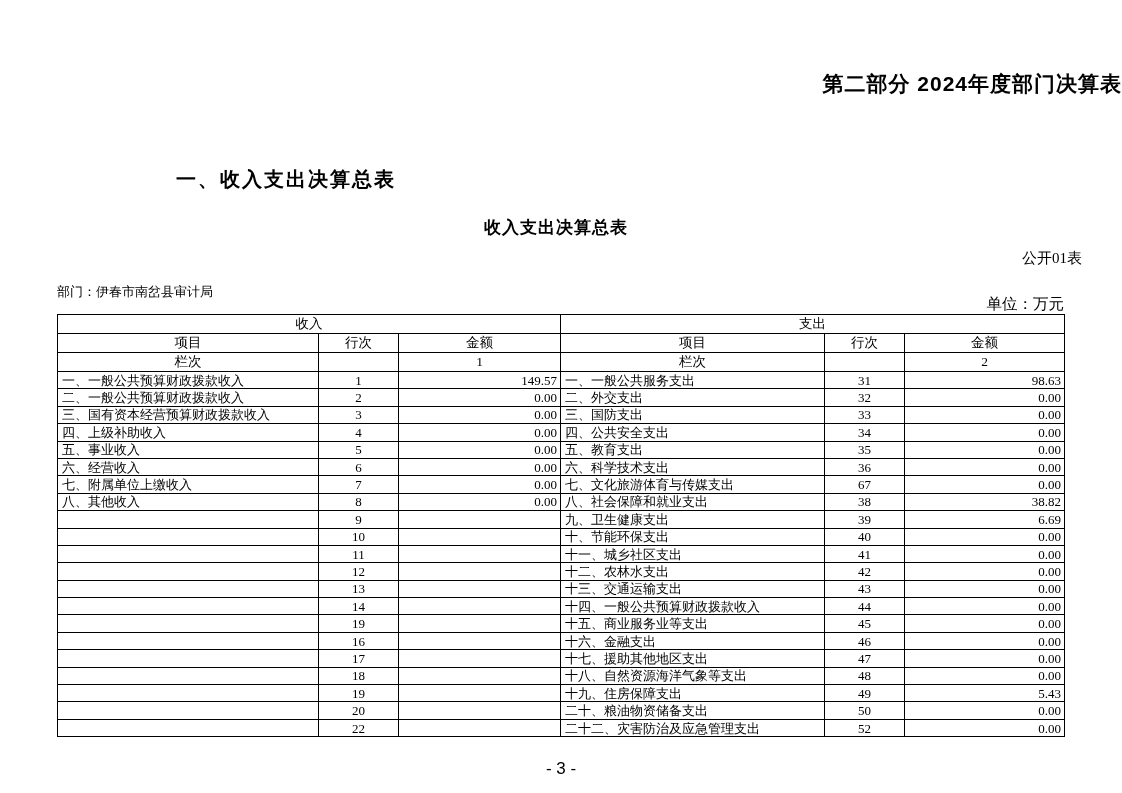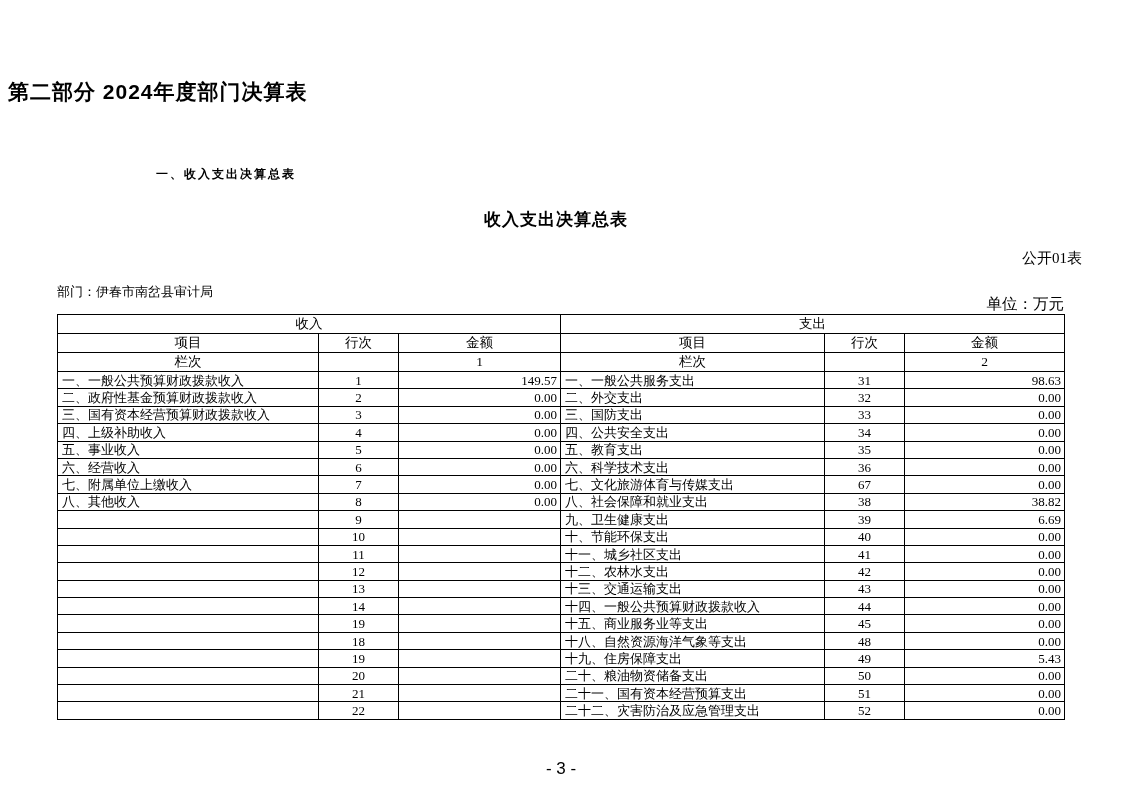--- a/index.html
+++ b/index.html
@@ -6,37 +6,37 @@
   body {
     width: 1122px; height: 793px;
     background: #ffffff;
     font-family: "Liberation Serif", "DejaVu Serif", serif;
     color: #000000;
   }
   #page { position: relative; width: 1122px; height: 793px; overflow: hidden; background: #ffffff; }
 
   .main-title {
     position: absolute; top: 70px; left: 0; right: 0;
-    text-align: left;
+    text-align: right;
     font-family: "Liberation Sans", "DejaVu Sans", sans-serif;
     font-size: 21px; font-weight: bold; letter-spacing: 1px;
-    margin: 8px;
+    margin: 0;
   }
   .section-heading {
-    position: absolute; top: 166px; left: 156px;
+    position: absolute; top: 166px; left: 176px;
     font-family: Liberation Serif, serif;
-    font-size: 12px; font-weight: bold; letter-spacing: 2px;
+    font-size: 20px; font-weight: bold; letter-spacing: 2px;
     margin: 0;
   }
   .table-title {
     position: absolute; top: 204px; left: 0; right: 10px;
     text-align: center;
     font-family: "Liberation Sans", "DejaVu Sans", sans-serif;
     font-size: 17px; font-weight: bold; letter-spacing: 1px;
-    margin: 4px;
+    margin: 12px;
   }
   .table-code {
     position: absolute; top: 249px; right: 40px;
     font-size: 15px;
   }
   .meta-dept {
     position: absolute; top: 283px; left: 57px;
     font-size: 13px;
   }
   .meta-unit {
@@ -129,21 +129,21 @@
     <tbody>
         <tr>
           <td class="item">一、一般公共预算财政拨款收入</td>
           <td class="line">1</td>
           <td class="amount">149.57</td>
           <td class="item">一、一般公共服务支出</td>
           <td class="line">31</td>
           <td class="amount">98.63</td>
         </tr>
         <tr>
-          <td class="item">二、政府性基金预算财政拨款收入</td>
+          <td class="item">二、一般公共预算财政拨款收入</td>
           <td class="line">2</td>
           <td class="amount">0.00</td>
           <td class="item">二、外交支出</td>
           <td class="line">32</td>
           <td class="amount">0.00</td>
         </tr>
         <tr>
           <td class="item">三、国有资本经营预算财政拨款收入</td>
           <td class="line">3</td>
           <td class="amount">0.00</td>
@@ -242,20 +242,36 @@
         <tr>
           <td class="item"></td>
           <td class="line">19</td>
           <td class="amount"></td>
           <td class="item">十五、商业服务业等支出</td>
           <td class="line">45</td>
           <td class="amount">0.00</td>
         </tr>
         <tr>
           <td class="item"></td>
+          <td class="line">16</td>
+          <td class="amount"></td>
+          <td class="item">十六、金融支出</td>
+          <td class="line">46</td>
+          <td class="amount">0.00</td>
+        </tr>
+        <tr>
+          <td class="item"></td>
+          <td class="line">17</td>
+          <td class="amount"></td>
+          <td class="item">十七、援助其他地区支出</td>
+          <td class="line">47</td>
+          <td class="amount">0.00</td>
+        </tr>
+        <tr>
+          <td class="item"></td>
           <td class="line">18</td>
           <td class="amount"></td>
           <td class="item">十八、自然资源海洋气象等支出</td>
           <td class="line">48</td>
           <td class="amount">0.00</td>
         </tr>
         <tr>
           <td class="item"></td>
           <td class="line">19</td>
           <td class="amount"></td>
@@ -266,28 +282,20 @@
         <tr>
           <td class="item"></td>
           <td class="line">20</td>
           <td class="amount"></td>
           <td class="item">二十、粮油物资储备支出</td>
           <td class="line">50</td>
           <td class="amount">0.00</td>
         </tr>
         <tr>
           <td class="item"></td>
-          <td class="line">21</td>
-          <td class="amount"></td>
-          <td class="item">二十一、国有资本经营预算支出</td>
-          <td class="line">51</td>
-          <td class="amount">0.00</td>
-        </tr>
-        <tr>
-          <td class="item"></td>
           <td class="line">22</td>
           <td class="amount"></td>
           <td class="item">二十二、灾害防治及应急管理支出</td>
           <td class="line">52</td>
           <td class="amount">0.00</td>
         </tr>
       </tbody>
   </table>
 
   <div class="page-number">- 3 -</div>

